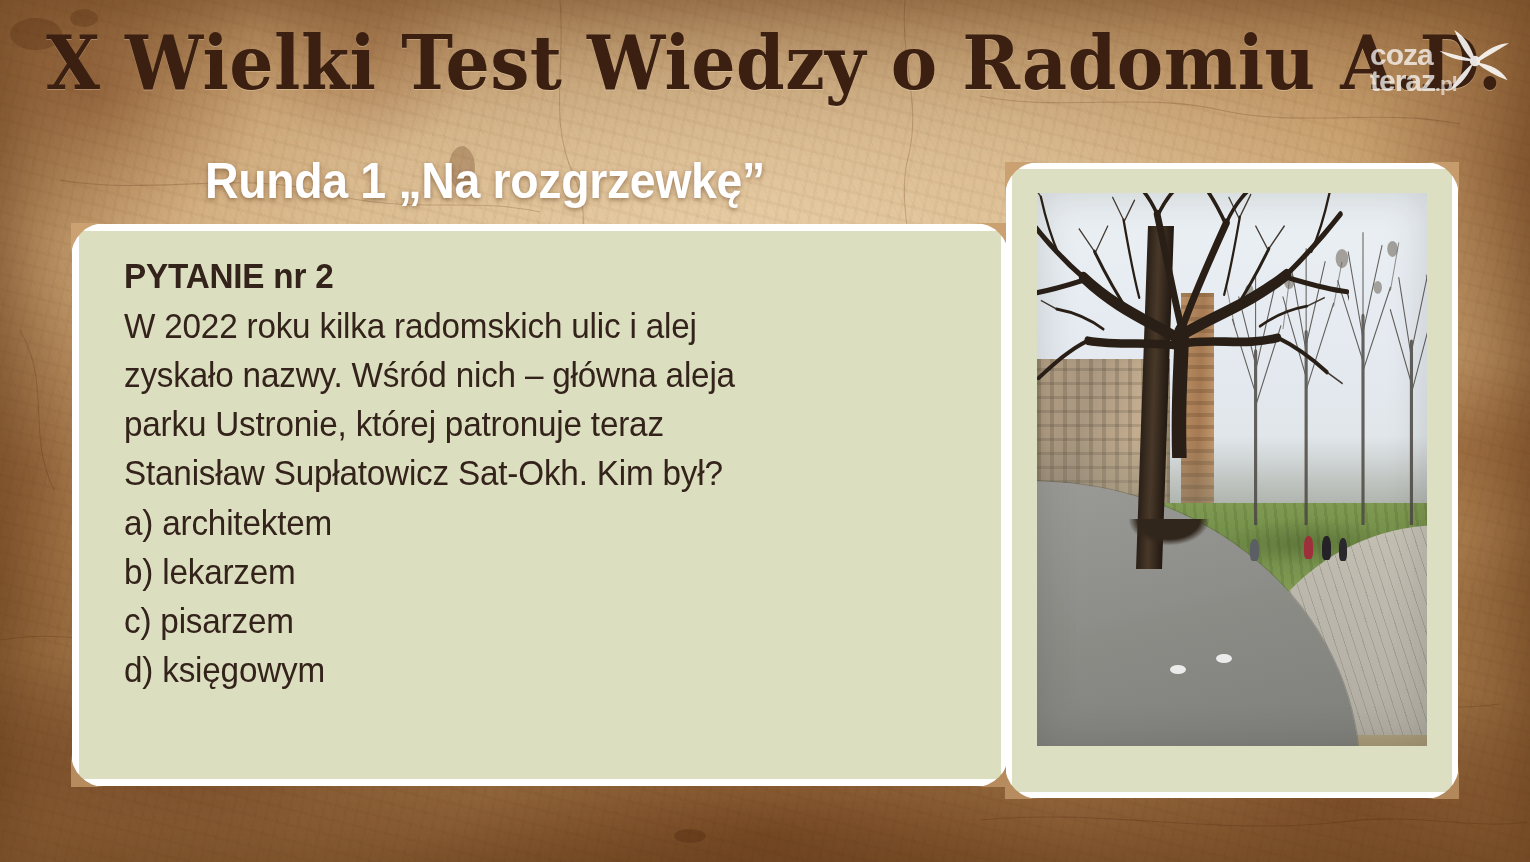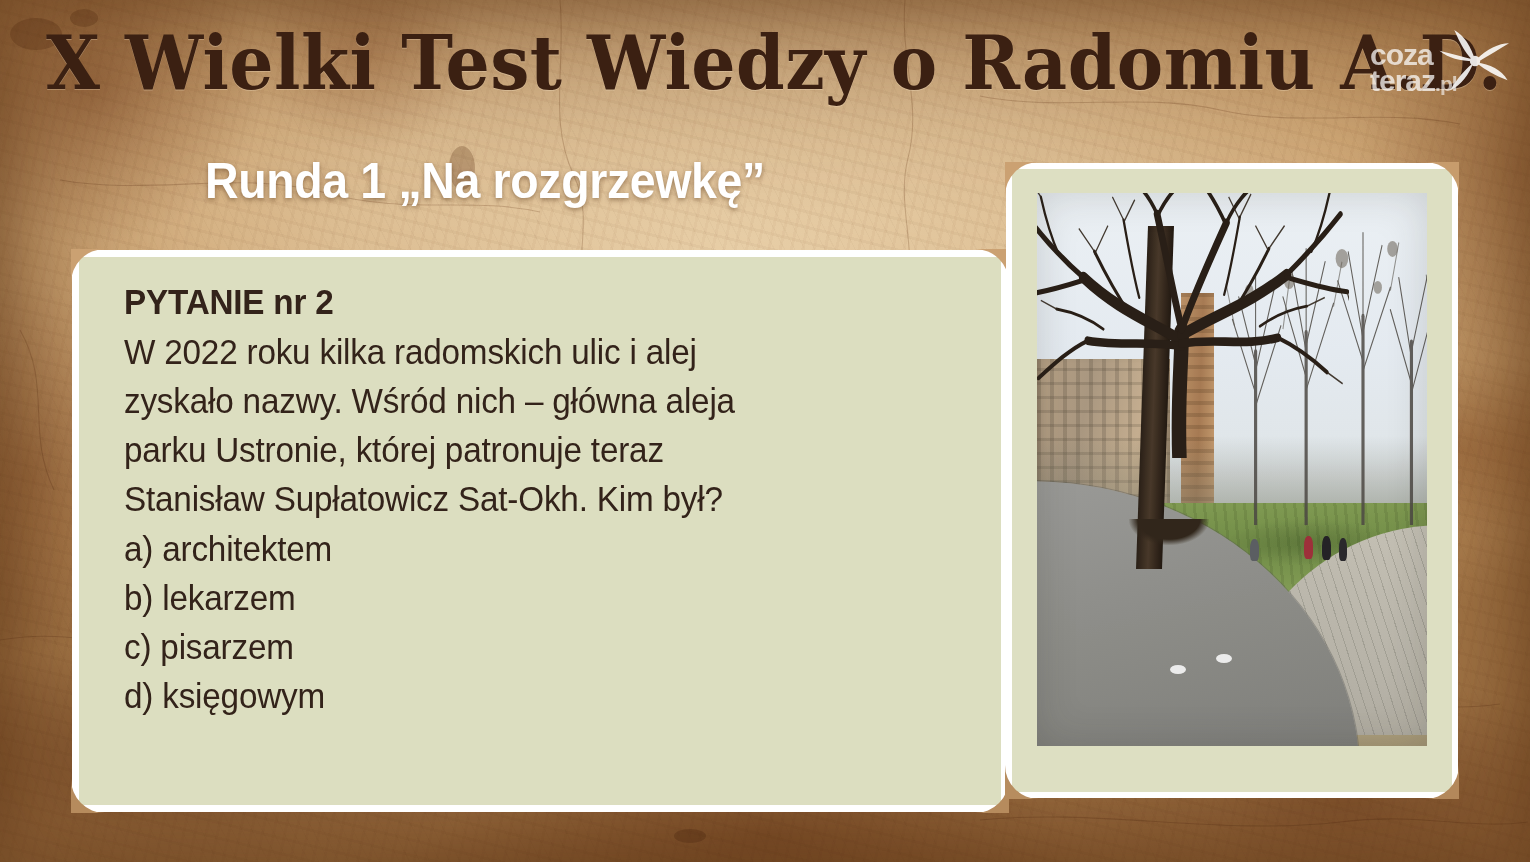--- a/index.html
+++ b/index.html
@@ -91,21 +91,21 @@
     color:rgba(255,255,255,.78);
     letter-spacing:-1px;
   }
   .wm-pl{font-size:21px;opacity:.85;}
   .wm-mark{position:absolute;right:2px;top:2px;width:74px;height:74px;}
 
   
   .notchbox{position:absolute;}
 
   
-  #question-card{left:72px;top:250px;width:936px;height:562px;}
+  #question-card{left:72px;top:224px;width:936px;height:562px;}
   #question-card .nb-white{
     position:absolute;inset:0;background:#ffffff;
     border-radius:4px;
   }
   #question-card .nb-green{
     position:absolute;inset:7px;background:#dcdec0;
     border-radius:2px;
   }
   
   .concave{

